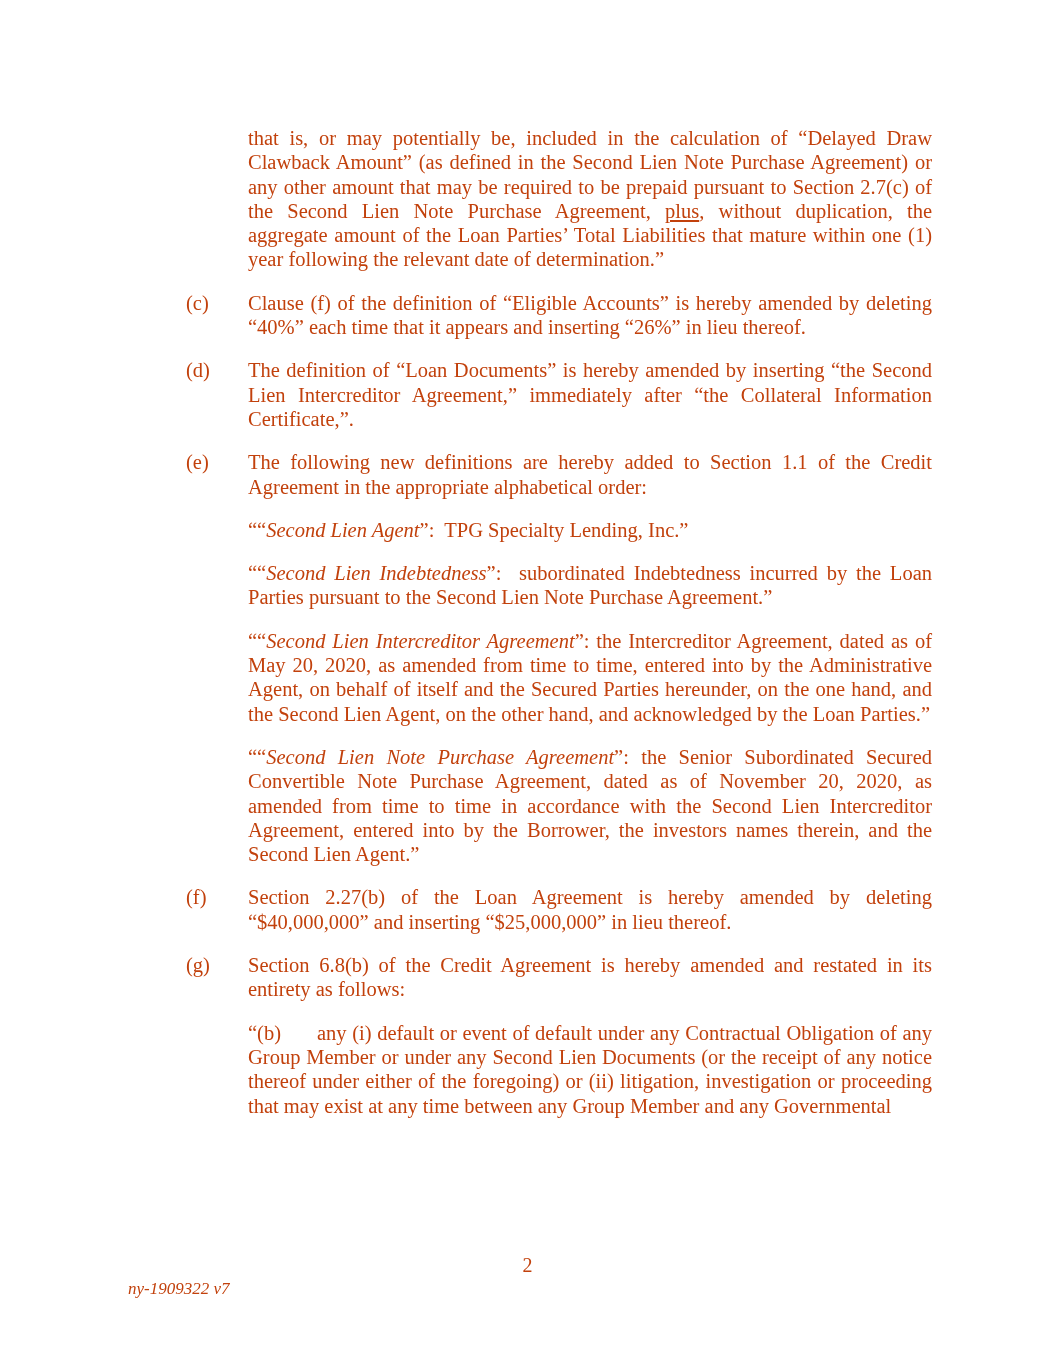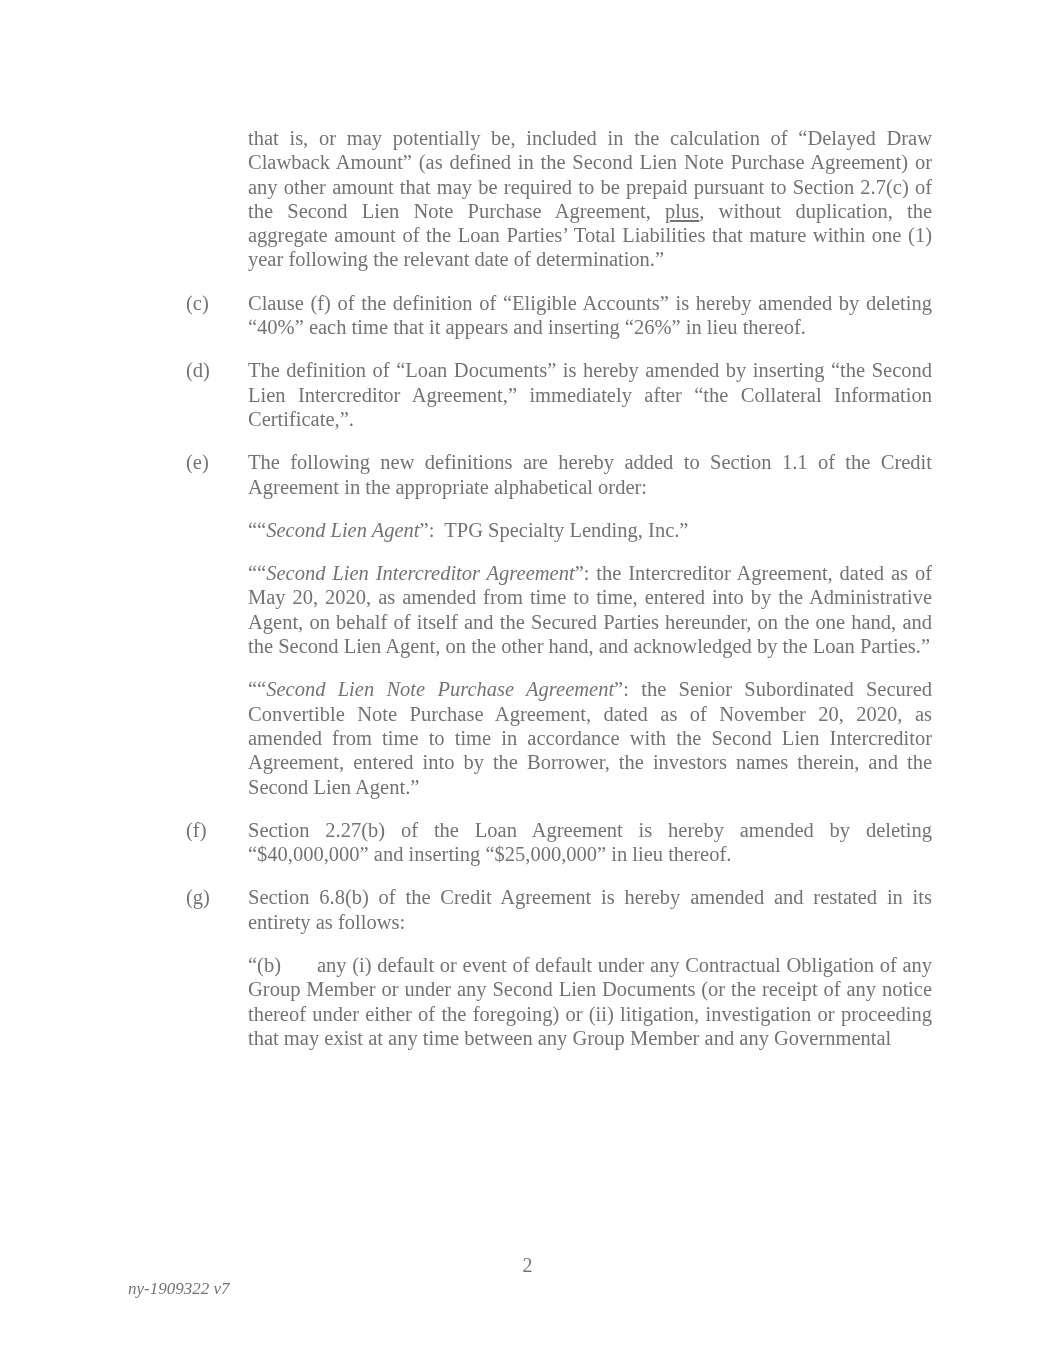--- a/index.html
+++ b/index.html
@@ -6,21 +6,21 @@
     margin: 0;
     padding: 0;
     background: #e8e8e8;
   }
   .page {
     position: relative;
     width: 1055px;
     height: 1365px;
     margin: 0 auto;
     background: #ffffff;
-    color: #737373;
+    color: #c2410c;
     font-family: "Liberation Serif", "DejaVu Serif", serif;
     font-size: 20.5px;
     line-height: 24.3px;
     overflow: hidden;
   }
   .content {
     position: absolute;
     top: 126px;
     left: 186px;
     width: 746px;
@@ -84,20 +84,23 @@
 
     <div class="para">
       <span class="clause-label">(e)</span>
       <span>The following new definitions are hereby added to Section 1.1 of the Credit Agreement in the appropriate alphabetical order:</span>
     </div>
 
     <div class="para">
       <span>““</span><span class="bi">Second Lien Agent</span><span>”:&nbsp; TPG Specialty Lending, Inc.”</span>
     </div>
 
+    <div class="para">
+      <span>““</span><span class="bi">Second Lien Indebtedness</span><span>”:&nbsp; subordinated Indebtedness incurred by the Loan Parties pursuant to the Second Lien Note Purchase Agreement.”</span>
+    </div>
 
     <div class="para">
       <span>““</span><span class="bi">Second Lien Intercreditor Agreement</span><span>”: the Intercreditor Agreement, dated as of May 20, 2020, as amended from time to time, entered into by the Administrative Agent, on behalf of itself and the Secured Parties hereunder, on the one hand, and the Second Lien Agent, on the other hand, and acknowledged by the Loan Parties.”</span>
     </div>
 
 
     <div class="para">
       <span>““</span><span class="bi">Second Lien Note Purchase Agreement</span><span>”: the Senior Subordinated Secured Convertible Note Purchase Agreement, dated as of November 20, 2020, as amended from time to time in accordance with the Second Lien Intercreditor Agreement, entered into by the Borrower, the investors names therein, and the Second Lien Agent.”</span>
     </div>
 

